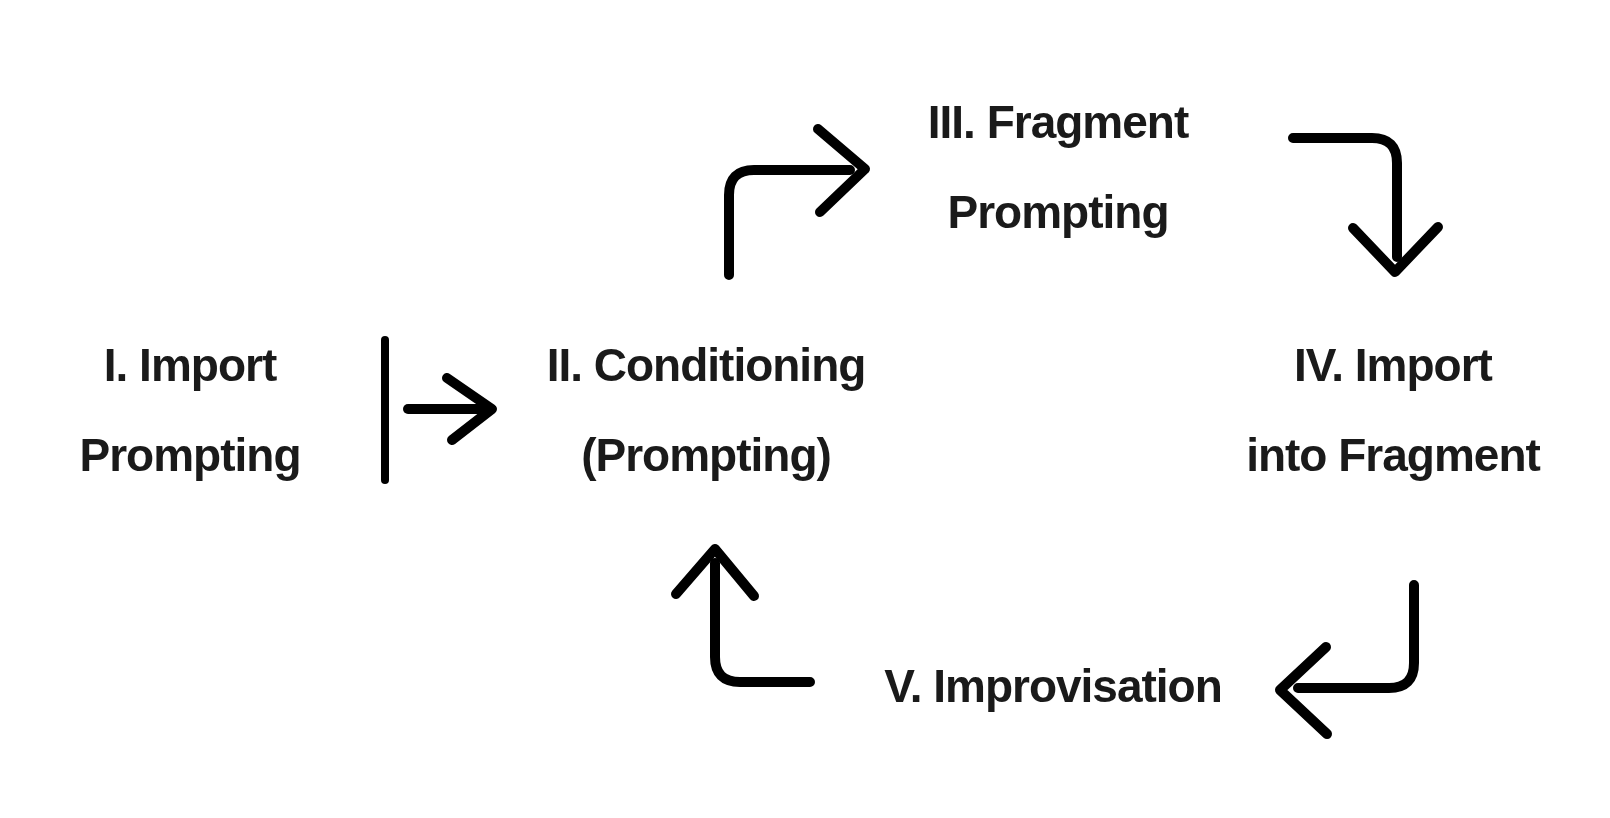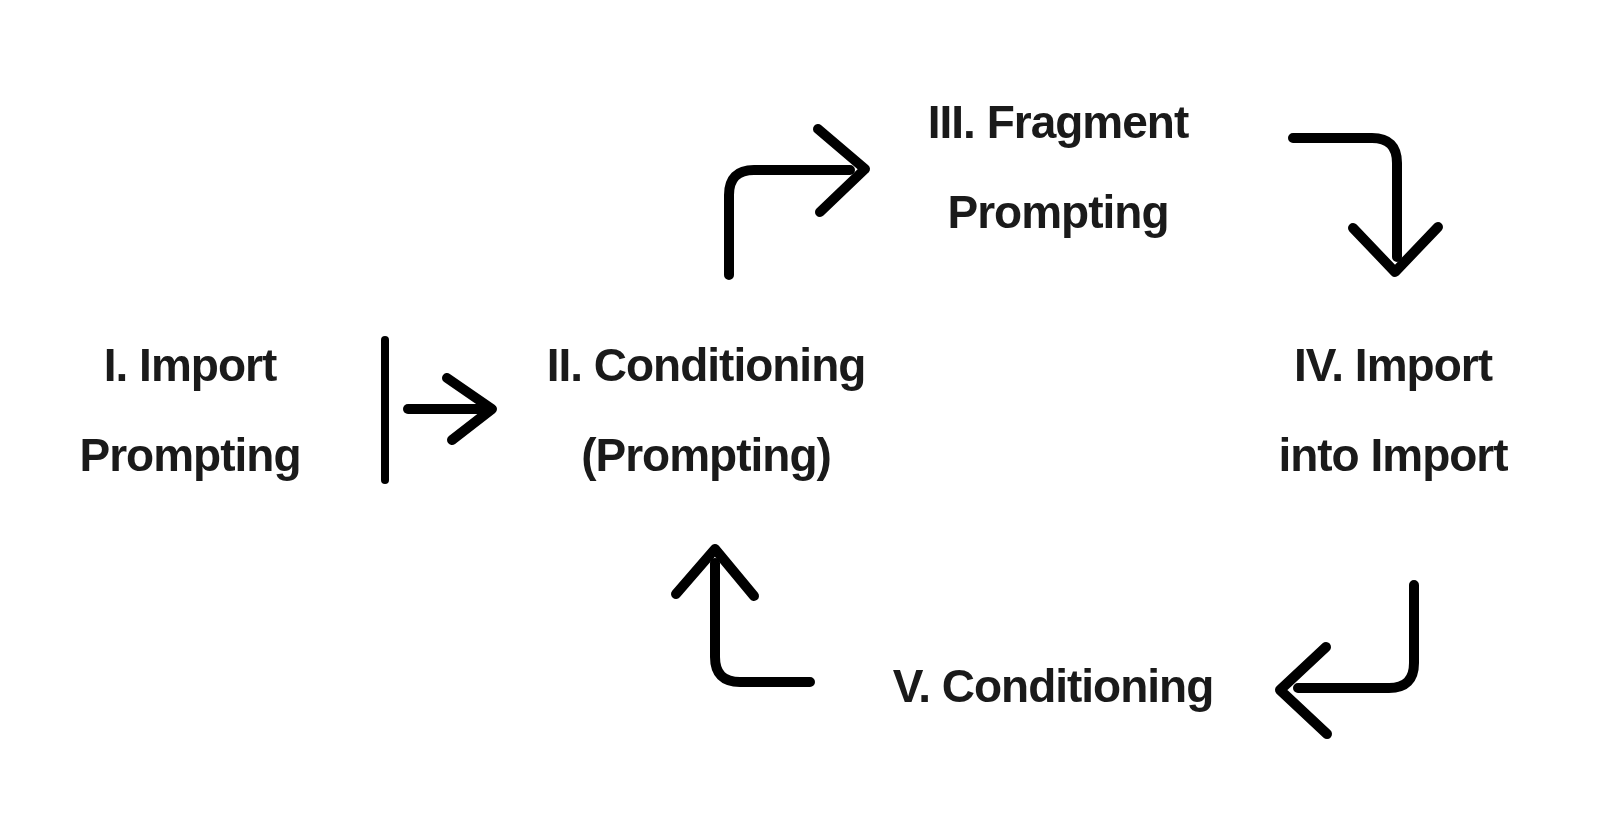--- a/index.html
+++ b/index.html
@@ -54,25 +54,25 @@
     <div>(Prompting)</div>
   </div>
 
   <div class="stage" style="left:1058px; top:77px;">
     <div>III. Fragment</div>
     <div>Prompting</div>
   </div>
 
   <div class="stage" style="left:1393px; top:320px;">
     <div>IV. Import</div>
-    <div>into Import</div>
+    <div>into Fragment</div>
   </div>
 
   <div class="stage" style="left:1053px; top:641px;">
-    <div>V. Conditioning</div>
+    <div>V. Improvisation</div>
   </div>
 
   <svg class="arrow" style="left:373px; top:330px;" width="132" height="158" viewBox="0 0 132 158">
     <line x1="12" y1="10" x2="12" y2="150" stroke-width="8"></line>
     <path d="M 35 79 L 108 79" stroke-width="10"></path>
     <path d="M 74 48 L 119 79 L 79 110" stroke-width="10"></path>
   </svg>
 
   <svg class="arrow" style="left:690px; top:110px;" width="190" height="180" viewBox="0 0 190 180">
     <path d="M 39 165 L 39 85 Q 39 60 64 60 L 160 60" stroke-width="10"></path>

